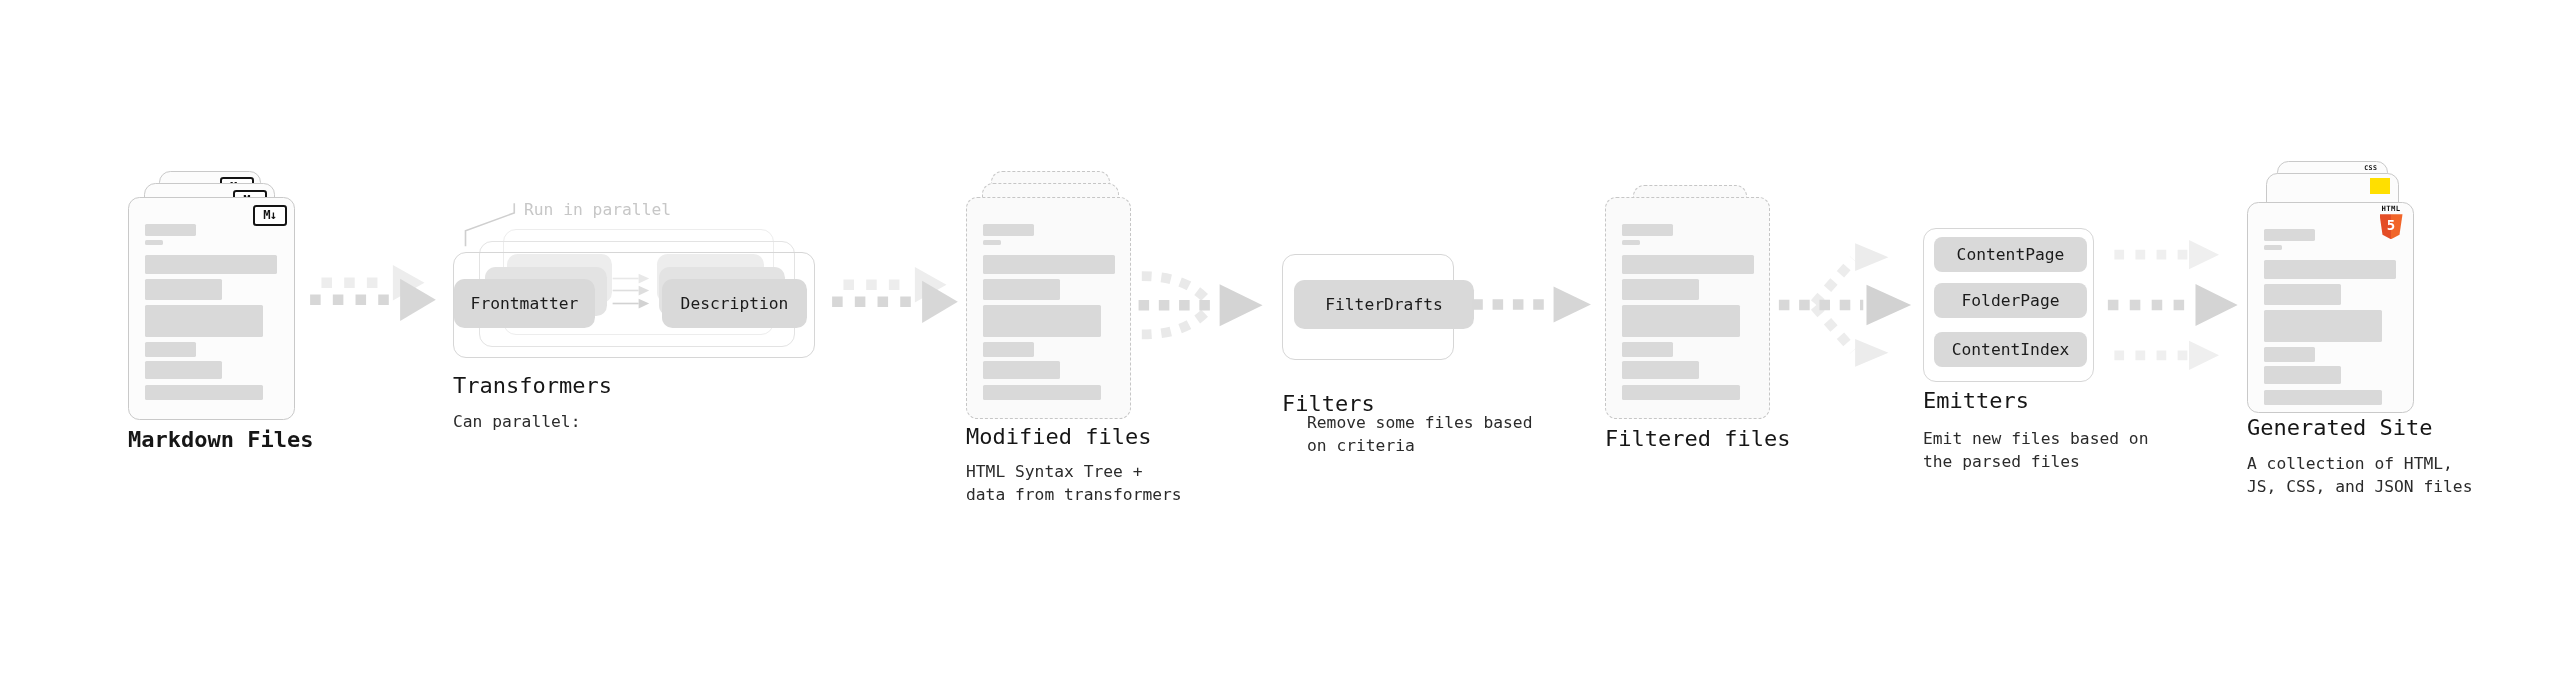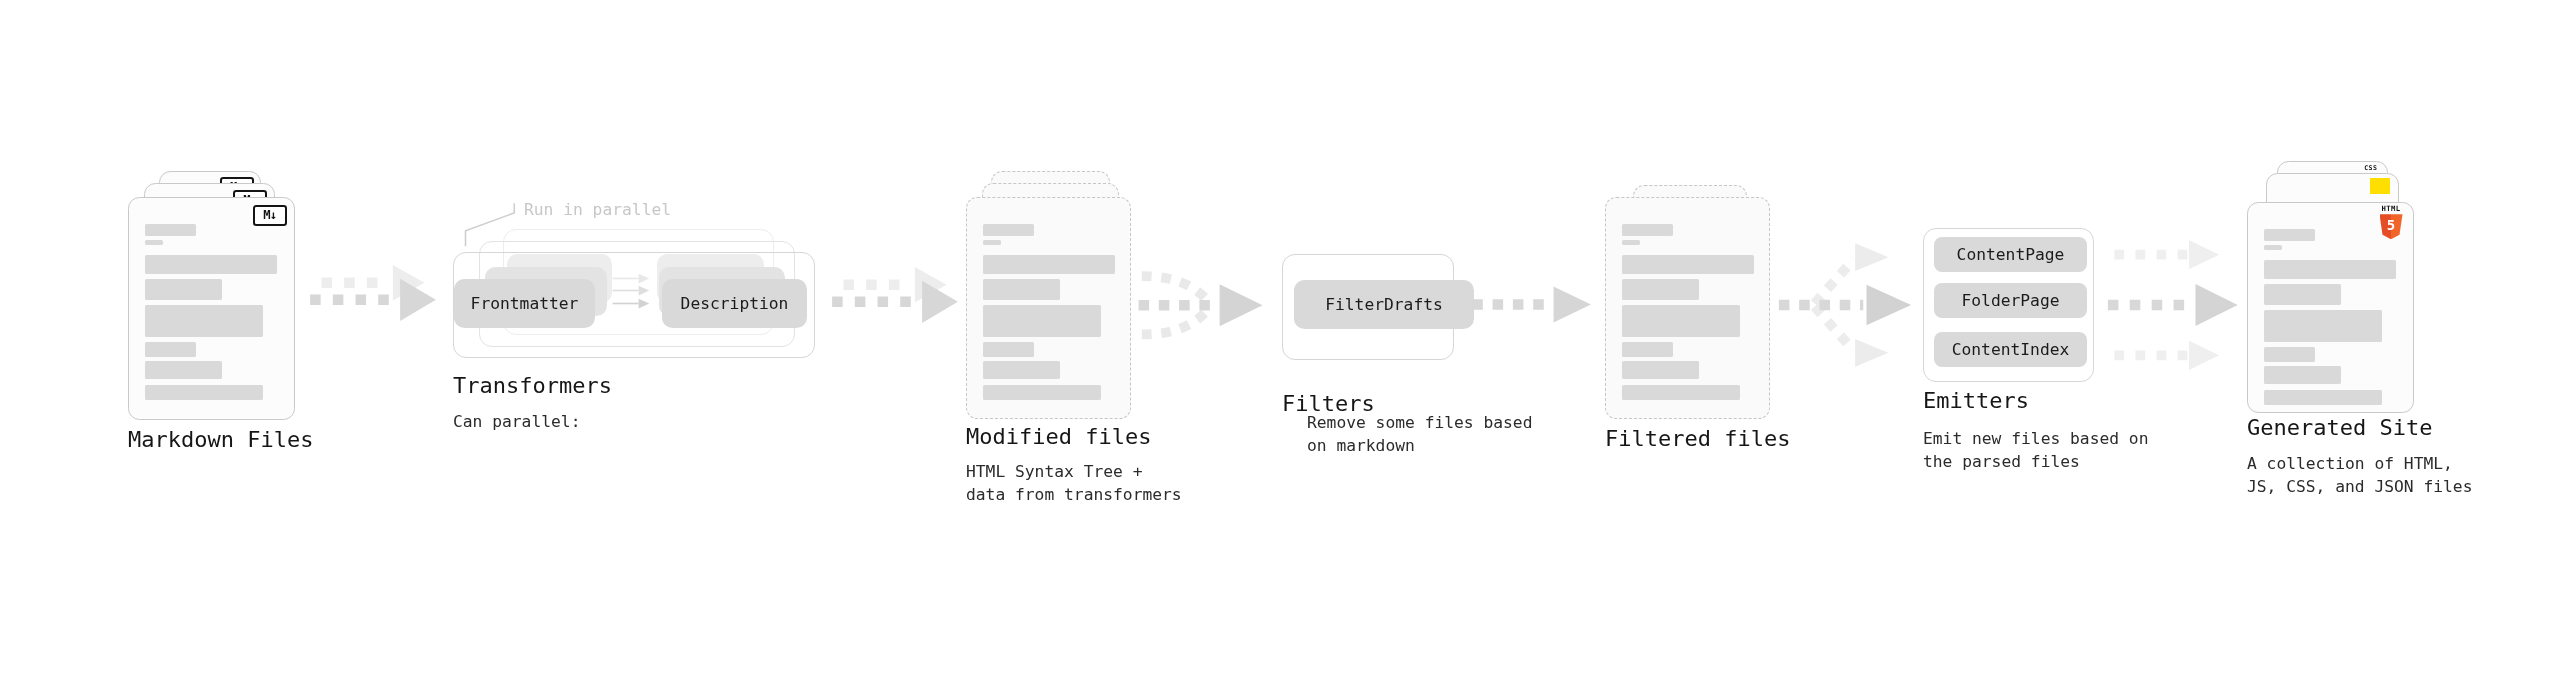--- a/index.html
+++ b/index.html
@@ -88,21 +88,21 @@
         <div class="bar b1"></div>
         <div class="bar b2"></div>
         <div class="bar b3"></div>
         <div class="bar b4"></div>
         <div class="bar b5"></div>
         <div class="bar b6"></div>
         <div class="bar b7"></div>
         <div class="bar b8"></div>
       </div>
     </div>
-    <div class="stage-label" style="left:128px;top:426px;">Markdown Files</div>
+    <div class="stage-label" style="left:128px;top:426px;font-weight:bold;">Markdown Files</div>
   </div>
 
   <svg style="left:302px;top:256px;" width="146" height="73" viewBox="0 0 180 90">
     <g stroke="#ededed" fill="#ededed">
       <line x1="24" y1="33" x2="108" y2="33" stroke-width="13" stroke-dasharray="13 15"></line>
       <polygon points="112,11 151,33 112,55" stroke="none"></polygon>
     </g>
     <g stroke="#d7d7d7" fill="#d7d7d7">
       <line x1="10" y1="54" x2="118" y2="54" stroke-width="13" stroke-dasharray="13 15"></line>
       <polygon points="121,28 165,54 121,80" stroke="none"></polygon>
@@ -184,21 +184,21 @@
     <line x1="8" y1="46" x2="100" y2="46" stroke="#d8d8d8" stroke-width="13" stroke-dasharray="13 12"></line>
     <polygon points="108,20 161,46 108,72" fill="#d4d4d4"></polygon>
   </svg>
 
   <div>
     <div class="cbox" style="left:1282px;top:254px;width:172px;height:106px;"></div>
     <div class="pill" style="left:1294px;top:280px;width:180px;height:49px;">FilterDrafts</div>
     <div class="stage-label" style="left:1282px;top:372px;margin-top:18px;">Filters</div>
     <div class="stage-desc" style="left:1307px;top:411px;">
       <div>Remove some files based</div>
-      <div>on markdown</div>
+      <div>on criteria</div>
     </div>
   </div>
 
   <svg style="left:1469px;top:280px;" width="126" height="49" viewBox="0 0 155 60">
     <line x1="4" y1="30" x2="100" y2="30" stroke="#d8d8d8" stroke-width="13" stroke-dasharray="13 12"></line>
     <polygon points="104,8 150,30 104,52" fill="#d6d6d6"></polygon>
   </svg>
 
   <div>
     <div class="card dashed" style="left:1633px;top:185px;width:114px;height:98px;"></div>

